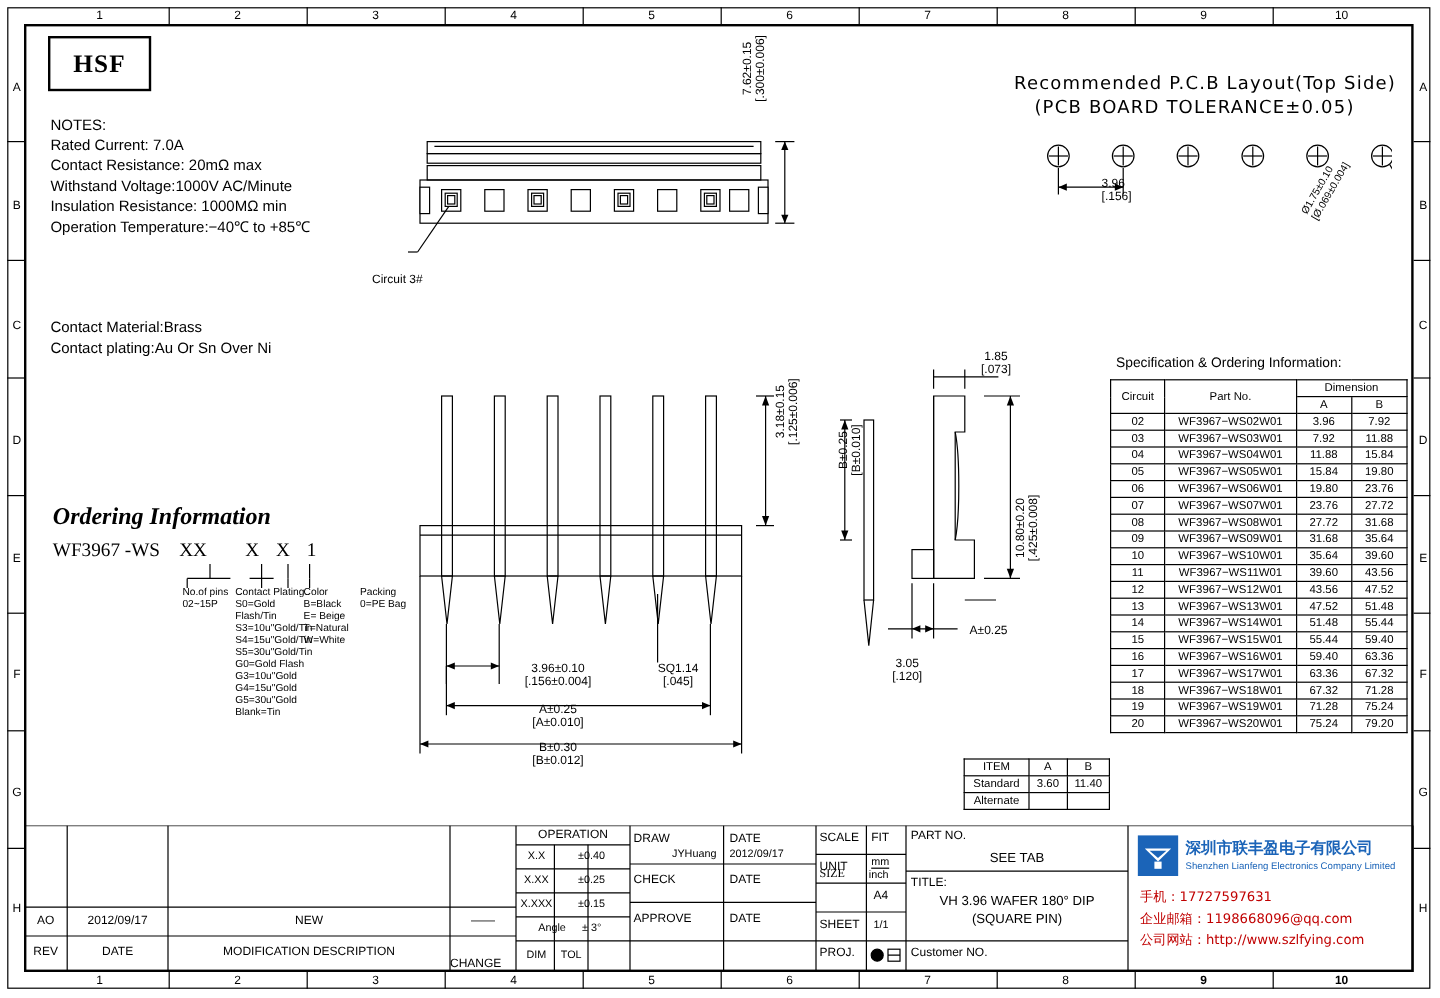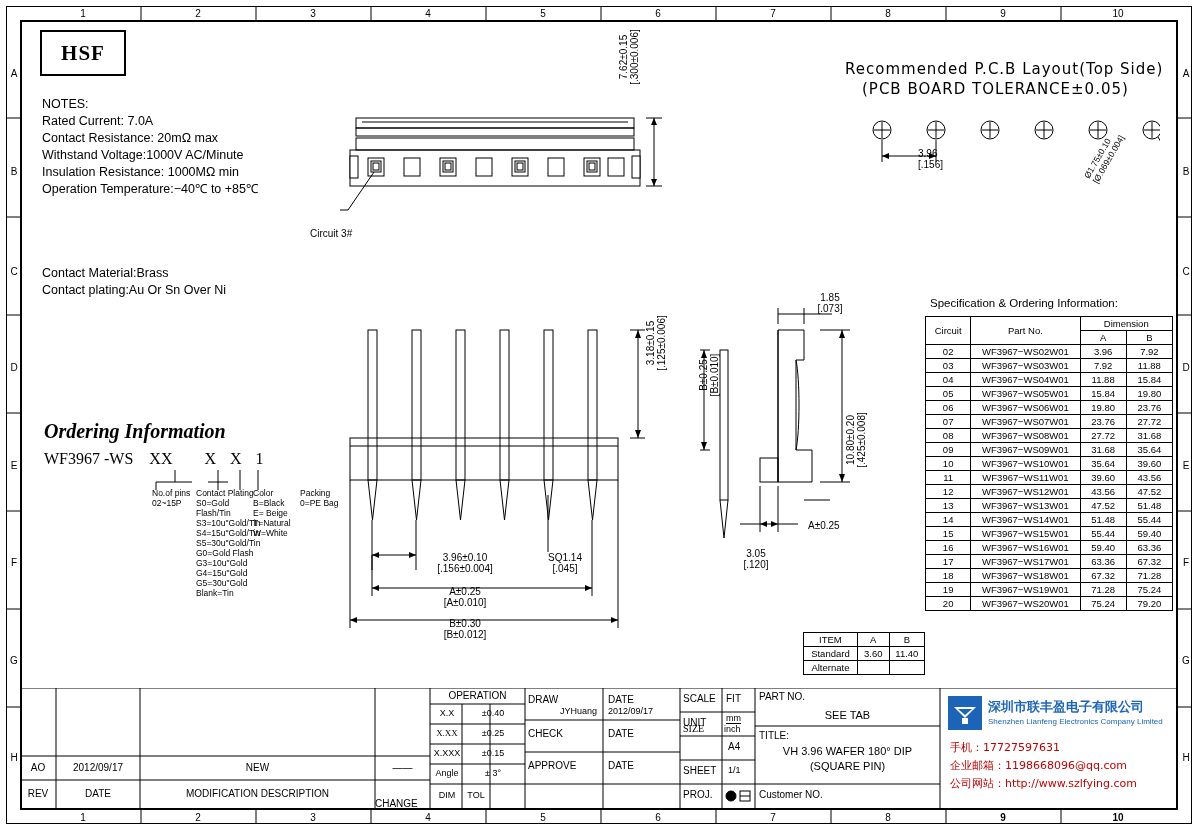--- a/index.html
+++ b/index.html
@@ -616,25 +616,25 @@
     <div class="abs" style="left:0;top:94px;width:410px;height:26px;font-size:10px;">
       <div class="abs" style="left:0;top:6px;width:36px;text-align:center;">REV</div>
       <div class="abs" style="left:36px;top:6px;width:84px;text-align:center;">DATE</div>
       <div class="abs" style="left:120px;top:6px;width:235px;text-align:center;">MODIFICATION DESCRIPTION</div>
       <div class="abs" style="left:355px;top:16px;width:38px;text-align:center;">CHANGE</div>
     </div>
 
     <div class="abs" style="left:410px;top:2px;width:95px;text-align:center;font-size:10px;">OPERATION</div>
     <div class="abs" style="left:412px;top:20px;width:30px;text-align:center;font-size:9px;">X.X</div>
     <div class="abs" style="left:442px;top:20px;width:62px;text-align:center;font-size:9px;">±0.40</div>
-    <div class="abs" style="left:412px;top:40px;width:30px;text-align:center;font-size:9px;font-family:Liberation Serif, serif;">X.XX</div>
+    <div class="abs" style="left:412px;top:40px;width:30px;text-align:center;font-size:9px;">X.XX</div>
     <div class="abs" style="left:442px;top:40px;width:62px;text-align:center;font-size:9px;">±0.25</div>
     <div class="abs" style="left:412px;top:60px;width:30px;text-align:center;font-size:9px;">X.XXX</div>
     <div class="abs" style="left:442px;top:60px;width:62px;text-align:center;font-size:9px;">±0.15</div>
-    <div class="abs" style="left:412px;top:80px;width:30px;text-align:center;font-size:9px;">Angle</div>
+    <div class="abs" style="left:412px;top:80px;width:30px;text-align:center;font-size:9px;padding-left:13px;">Angle</div>
     <div class="abs" style="left:442px;top:80px;width:62px;text-align:center;font-size:9px;">± 3°</div>
     <div class="abs" style="left:412px;top:102px;width:30px;text-align:center;font-size:9px;">DIM</div>
     <div class="abs" style="left:442px;top:102px;width:28px;text-align:center;font-size:9px;">TOL</div>
 
     <div class="abs" style="left:508px;top:6px;font-size:10px;">DRAW</div>
     <div class="abs" style="left:540px;top:18px;font-size:9px;">JYHuang</div>
     <div class="abs" style="left:508px;top:40px;font-size:10px;">CHECK</div>
     <div class="abs" style="left:508px;top:72px;font-size:10px;">APPROVE</div>
     <div class="abs" style="left:588px;top:6px;font-size:10px;">DATE</div>
     <div class="abs" style="left:588px;top:18px;font-size:9px;">2012/09/17</div>

